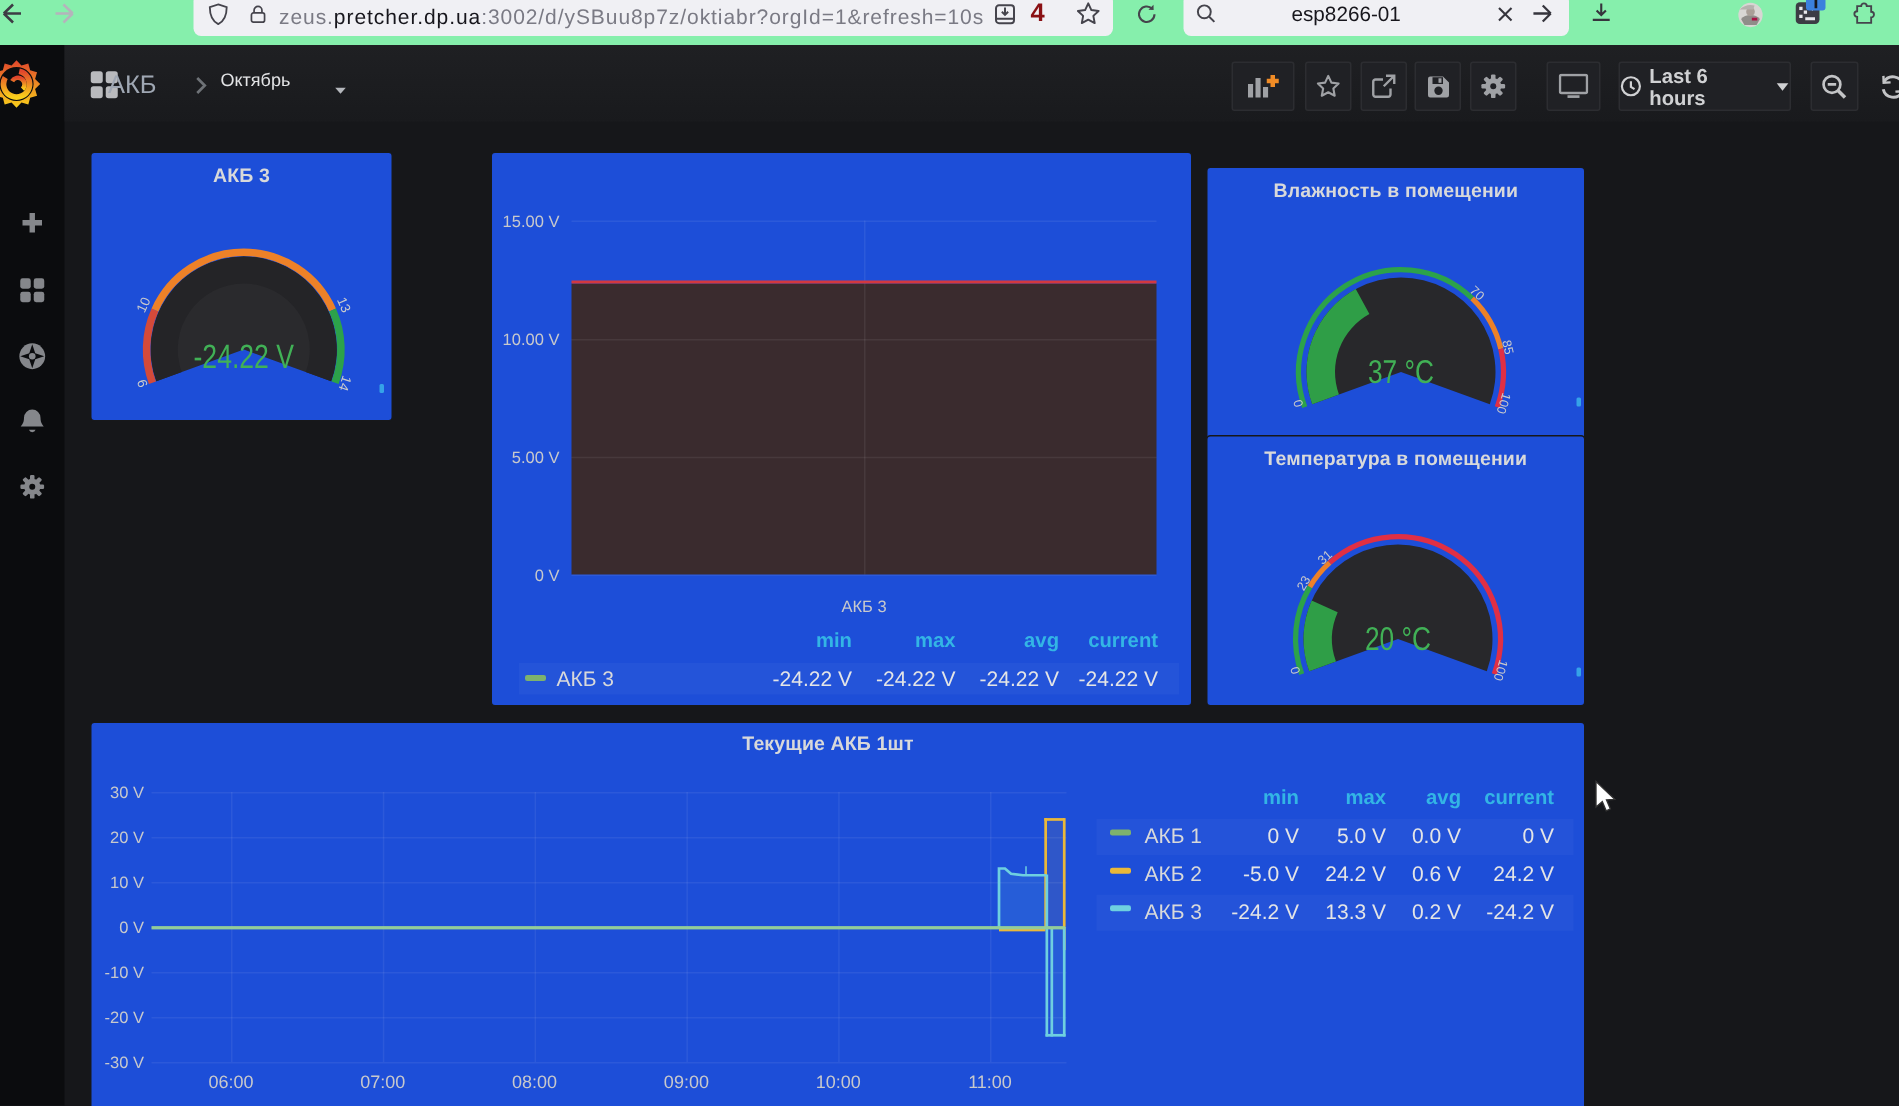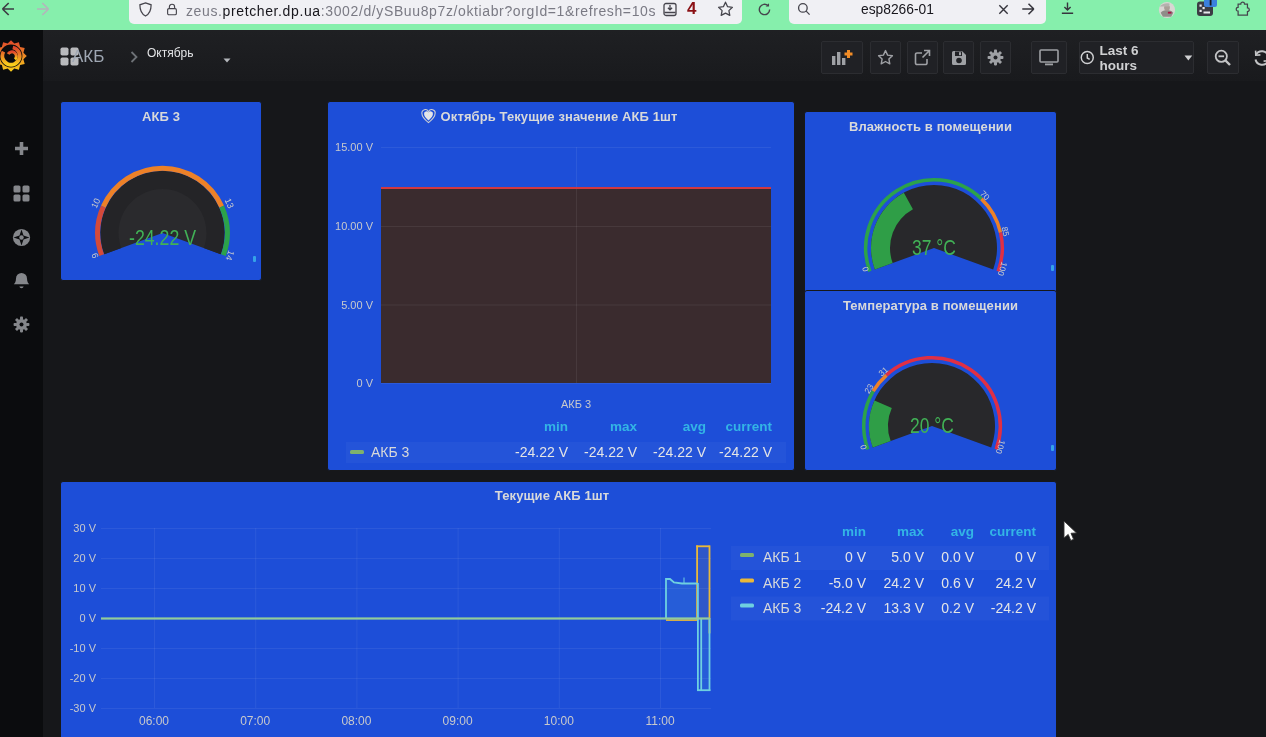--- a/index.html
+++ b/index.html
@@ -239,24 +239,20 @@
 <text x="34.64" y="153.37" font-size="9" fill="#c9cacc" text-anchor="middle" dominant-baseline="middle" transform="rotate(-108.50 34.64 153.37)">9</text>
 <text x="35.27" y="101.51" font-size="9" fill="#c9cacc" text-anchor="middle" dominant-baseline="middle" transform="rotate(-66.00 35.27 101.51)">10</text>
 <text x="167.73" y="101.51" font-size="9" fill="#c9cacc" text-anchor="middle" dominant-baseline="middle" transform="rotate(66.00 167.73 101.51)">13</text>
 <text x="168.36" y="153.37" font-size="9" fill="#c9cacc" text-anchor="middle" dominant-baseline="middle" transform="rotate(108.50 168.36 153.37)">14</text>
 <text x="101.5" y="143" font-size="22.5" fill="#41b156" text-anchor="middle" font-weight="500" textLength="67" lengthAdjust="spacingAndGlyphs">-24.22 V</text>
   </svg>
   <div class="abs" style="left:192px;top:154px;width:3px;height:6px;background:#35a2e8;border-radius:1px;"></div>
 </div>
 
 <div class="panel" style="left:327px;top:101px;width:468px;height:370px;">
-  <div class="ptitle" style="padding-right:24px;"><svg width="15" height="15" viewBox="0 0 15 15" style="vertical-align:-3px;margin-right:5px">
-        <path d="M7.5 13.6 C2.9 9.8 1 7.4 1 4.9 A3.25 3.25 0 0 1 7.5 3.1 A3.25 3.25 0 0 1 14 4.9 C14 7.4 12.1 9.8 7.5 13.6 Z" fill="none" stroke="#cfd0d2" stroke-width="1.1"></path>
-        <path d="M7.5 11.4 C4.4 8.7 3.1 7 3.1 5.3 A2.2 2.2 0 0 1 7.5 4.1 A2.2 2.2 0 0 1 11.9 5.3 C11.9 7 10.6 8.7 7.5 11.4 Z" fill="#e4e5e7"></path>
-      </svg>Октябрь Текущие значение АКБ 1шт</div>
   <svg class="abs" style="left:0;top:0" width="468" height="370" viewBox="0 0 468 370">
 <rect x="53" y="87" width="390" height="194" fill="#3a2b2e"></rect>
 <rect x="53" y="45" width="390" height="1" fill="rgba(255,255,255,0.07)"></rect>
 <rect x="53" y="124" width="390" height="1" fill="rgba(255,255,255,0.07)"></rect>
 <rect x="53" y="202.5" width="390" height="1" fill="rgba(255,255,255,0.07)"></rect>
 <rect x="53" y="281" width="390" height="1" fill="rgba(255,255,255,0.07)"></rect>
 <rect x="248" y="45" width="1" height="236" fill="rgba(255,255,255,0.07)"></rect>
 <rect x="53" y="85" width="390" height="2" fill="#d23840"></rect>
 <text x="45" y="49" font-size="11" fill="#c8c9cc" text-anchor="end">15.00 V</text>
 <text x="45" y="128" font-size="11" fill="#c8c9cc" text-anchor="end">10.00 V</text>

